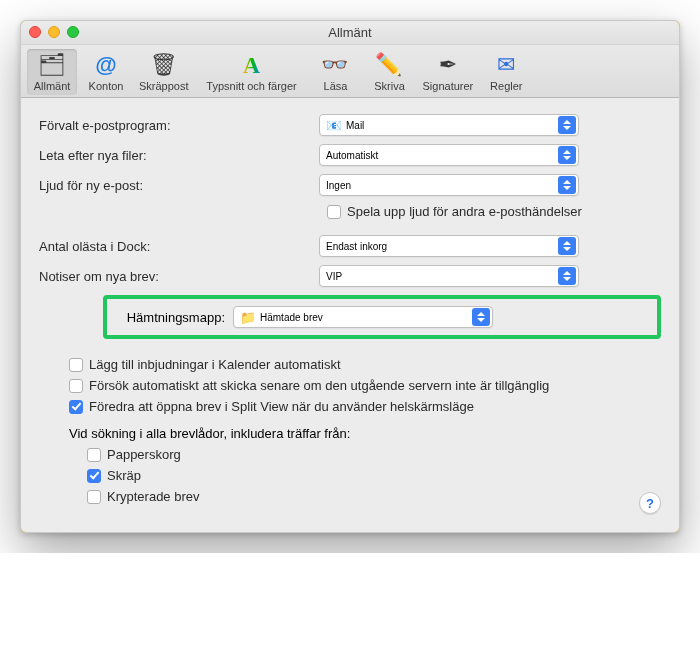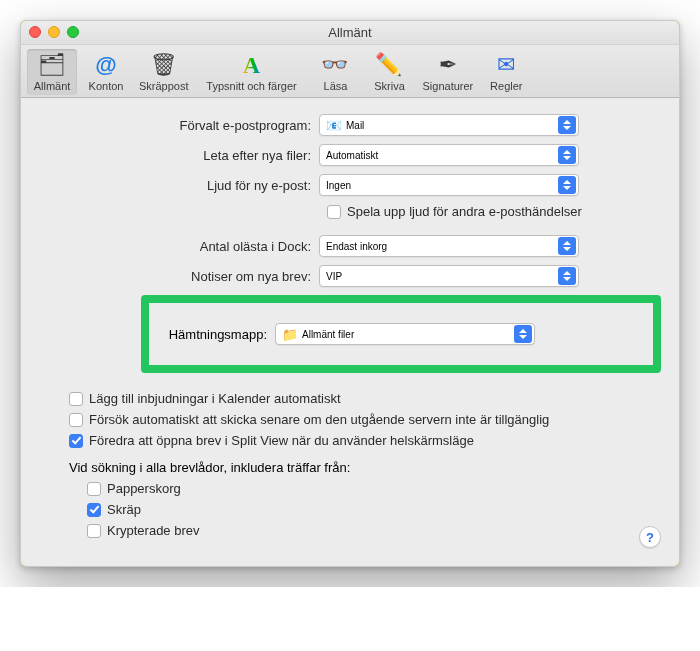--- a/index.html
+++ b/index.html
@@ -73,21 +73,20 @@
     padding: 16px 18px 22px 18px;
     position: relative;
   }
   .row {
     display: flex;
     align-items: center;
     margin-bottom: 8px;
   }
   .row .lbl {
     width: 280px;
-    text-align: right;
     padding-right: 8px;
     color: #2c2c2c;
   }
   .row .ctrl { flex: 1; }
   .popup {
     width: 260px;
     height: 22px;
     background: #fff;
     border: 1px solid #bfbfbf;
     border-radius: 4px;
@@ -148,24 +147,24 @@
   .chk input[type=checkbox]:checked::after {
     content: "";
     position: absolute;
     left: 3.5px; top: 0.5px;
     width: 3px; height: 7px;
     border: solid #fff;
     border-width: 0 2px 2px 0;
     transform: rotate(42deg);
   }
   .highlight-box {
-    border: 8px solid #22c55e;
+    border: 4px solid #22c55e;
     border-radius: 4px;
-    padding: 20px 6px;
-    margin: 2px 0 8px 102px;
+    padding: 7px 6px;
+    margin: 2px 0 8px 64px;
     display: flex;
     align-items: center;
   }
   .highlight-box .lbl { width: 120px; text-align: right; padding-right: 8px; }
   .help-btn {
     position: absolute;
     right: 18px;
     bottom: 18px;
     width: 22px; height: 22px;
     border-radius: 50%;
@@ -290,21 +289,21 @@
           <span class="arrows"></span>
         </div>
       </div>
     </div>
 
     <div class="highlight-box">
       <div class="lbl">Hämtningsmapp:</div>
       <div class="ctrl">
         <div class="popup">
           <span class="micon" style="color:#3fa6ef">📁</span>
-          <span class="val">Allmänt filer</span>
+          <span class="val">Hämtade brev</span>
           <span class="arrows"></span>
         </div>
       </div>
     </div>
 
 
     <div class="section-gap"></div>
 
     <div class="section-opts">
       <label class="chk">

